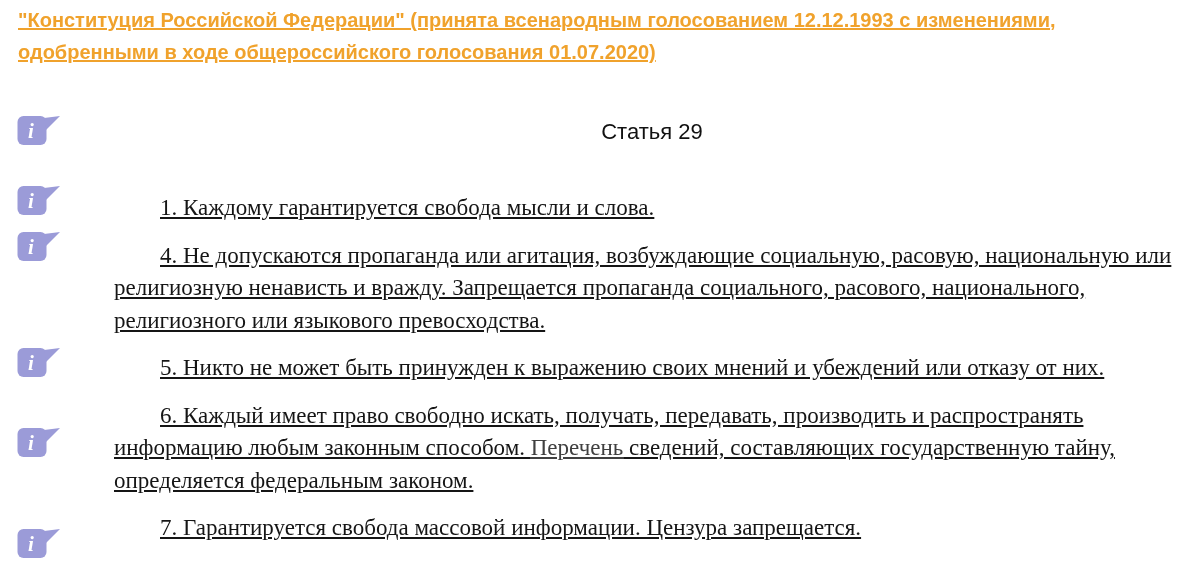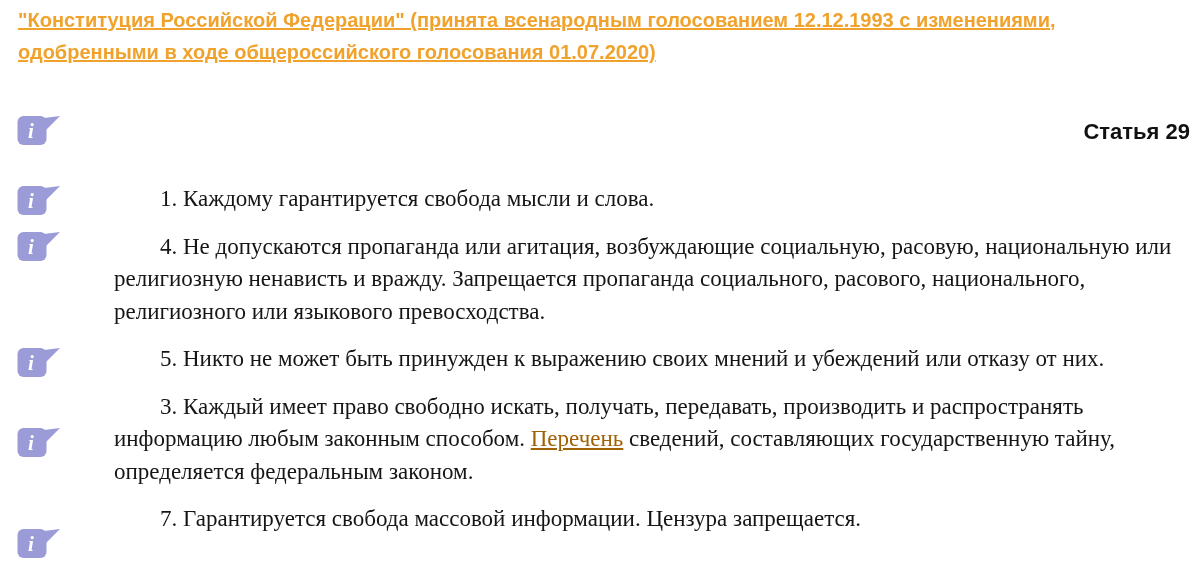--- a/index.html
+++ b/index.html
@@ -44,34 +44,35 @@
   
   .doc {
     position: absolute;
     left: 114px; top: 117px;
     width: 1076px;
     color: #151515;
     font-size: 23px;
     line-height: 32.5px;
   }
   .article-title {
-    margin: 0 0 36px 0;
-    text-align: right;
+    margin: 0 0 45px 0;
+    text-align: center;
     font-family: "Liberation Sans", sans-serif;
-    font-weight: 700;
+    font-weight: 400;
     font-size: 22px;
     line-height: 30px;
     color: #111111;
   }
   .doc p {
     margin: 0 0 15px 0;
     text-indent: 46px;
+    text-decoration: underline;
   }
   .inline-link {
-    color: #a16207;
+    color: #404040;
     text-decoration: underline;
     cursor: pointer;
   }
 </style>
 </head>
 <body>
 
 <a class="top-link" href="#">"Конституция Российской Федерации" (принята всенародным голосованием 12.12.1993 с изменениями, одобренными в ходе общероссийского голосования 01.07.2020)</a>
 
 <div class="info-icon icon-1">
@@ -119,16 +120,16 @@
 
 <div class="doc">
   <h2 class="article-title">Статья 29</h2>
 
   <p>1. Каждому гарантируется свобода мысли и слова.</p>
 
   <p>4. Не допускаются пропаганда или агитация, возбуждающие социальную, расовую, национальную или религиозную ненависть и вражду. Запрещается пропаганда социального, расового, национального, религиозного или языкового превосходства.</p>
 
   <p>5. Никто не может быть принужден к выражению своих мнений и убеждений или отказу от них.</p>
 
-  <p><span>3. Каждый имеет право свободно искать, получать, передавать, производить и распространять информацию любым законным способом. </span><a class="inline-link" href="#">Перечень</a><span> сведений, составляющих государственную тайну, определяется федеральным законом.</span></p>
+  <p><span>6. Каждый имеет право свободно искать, получать, передавать, производить и распространять информацию любым законным способом. </span><a class="inline-link" href="#">Перечень</a><span> сведений, составляющих государственную тайну, определяется федеральным законом.</span></p>
 
   <p>7. Гарантируется свобода массовой информации. Цензура запрещается.</p>
 </div>
 
 </body></html>

